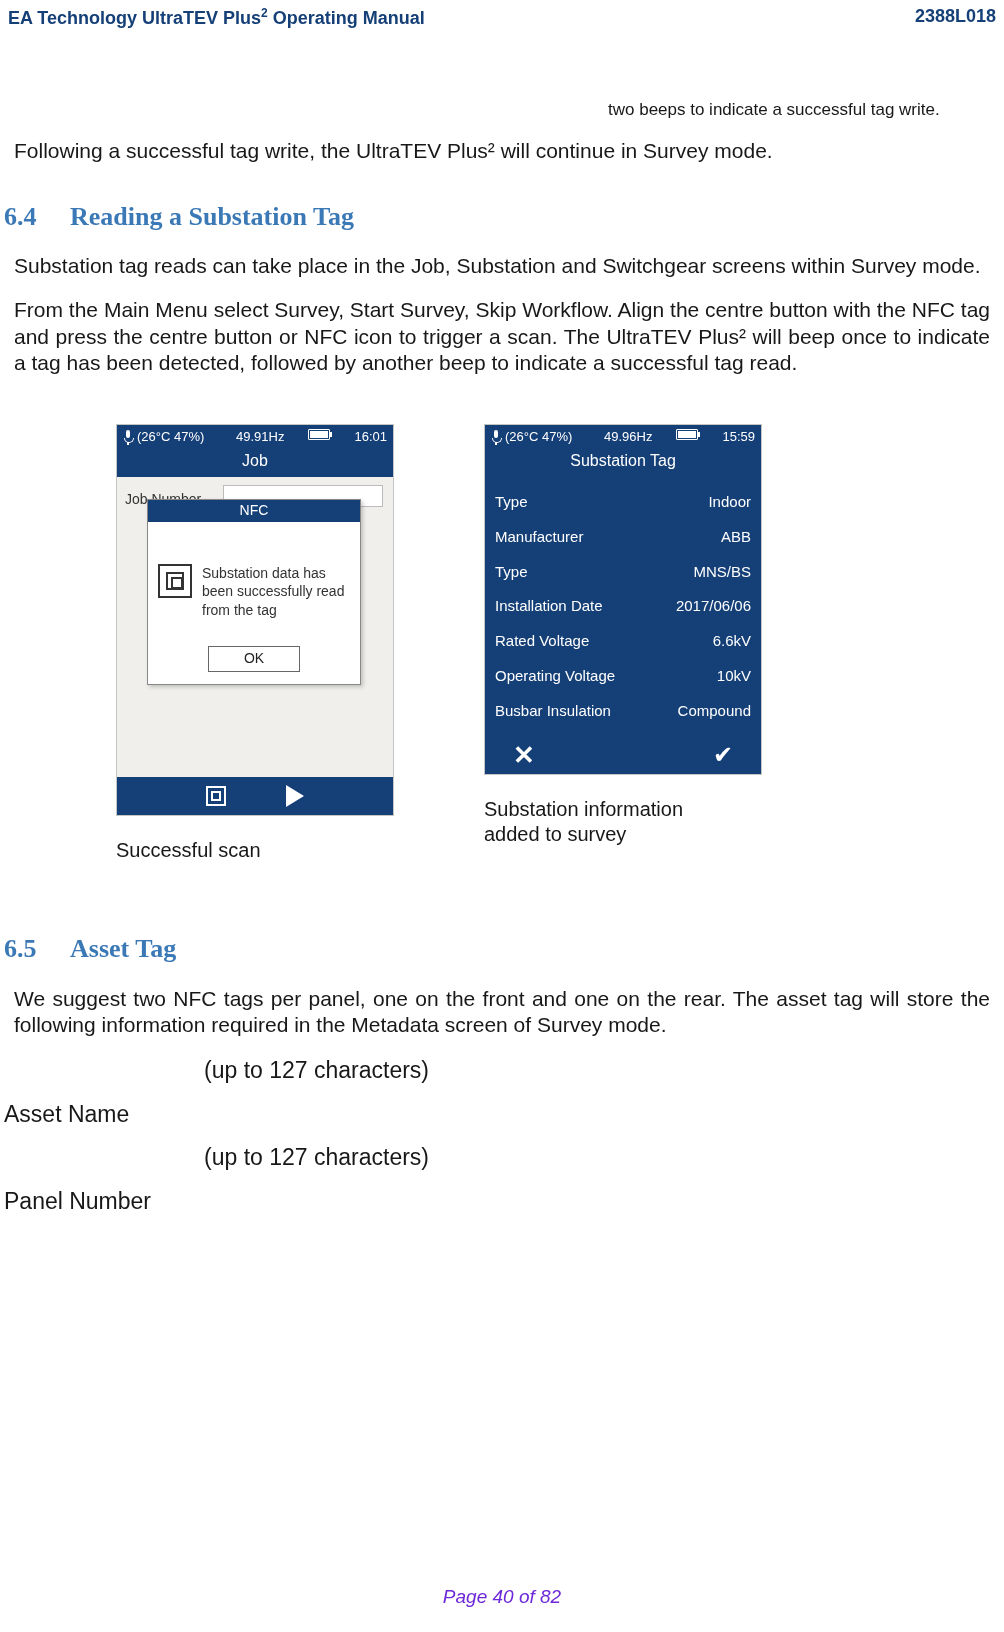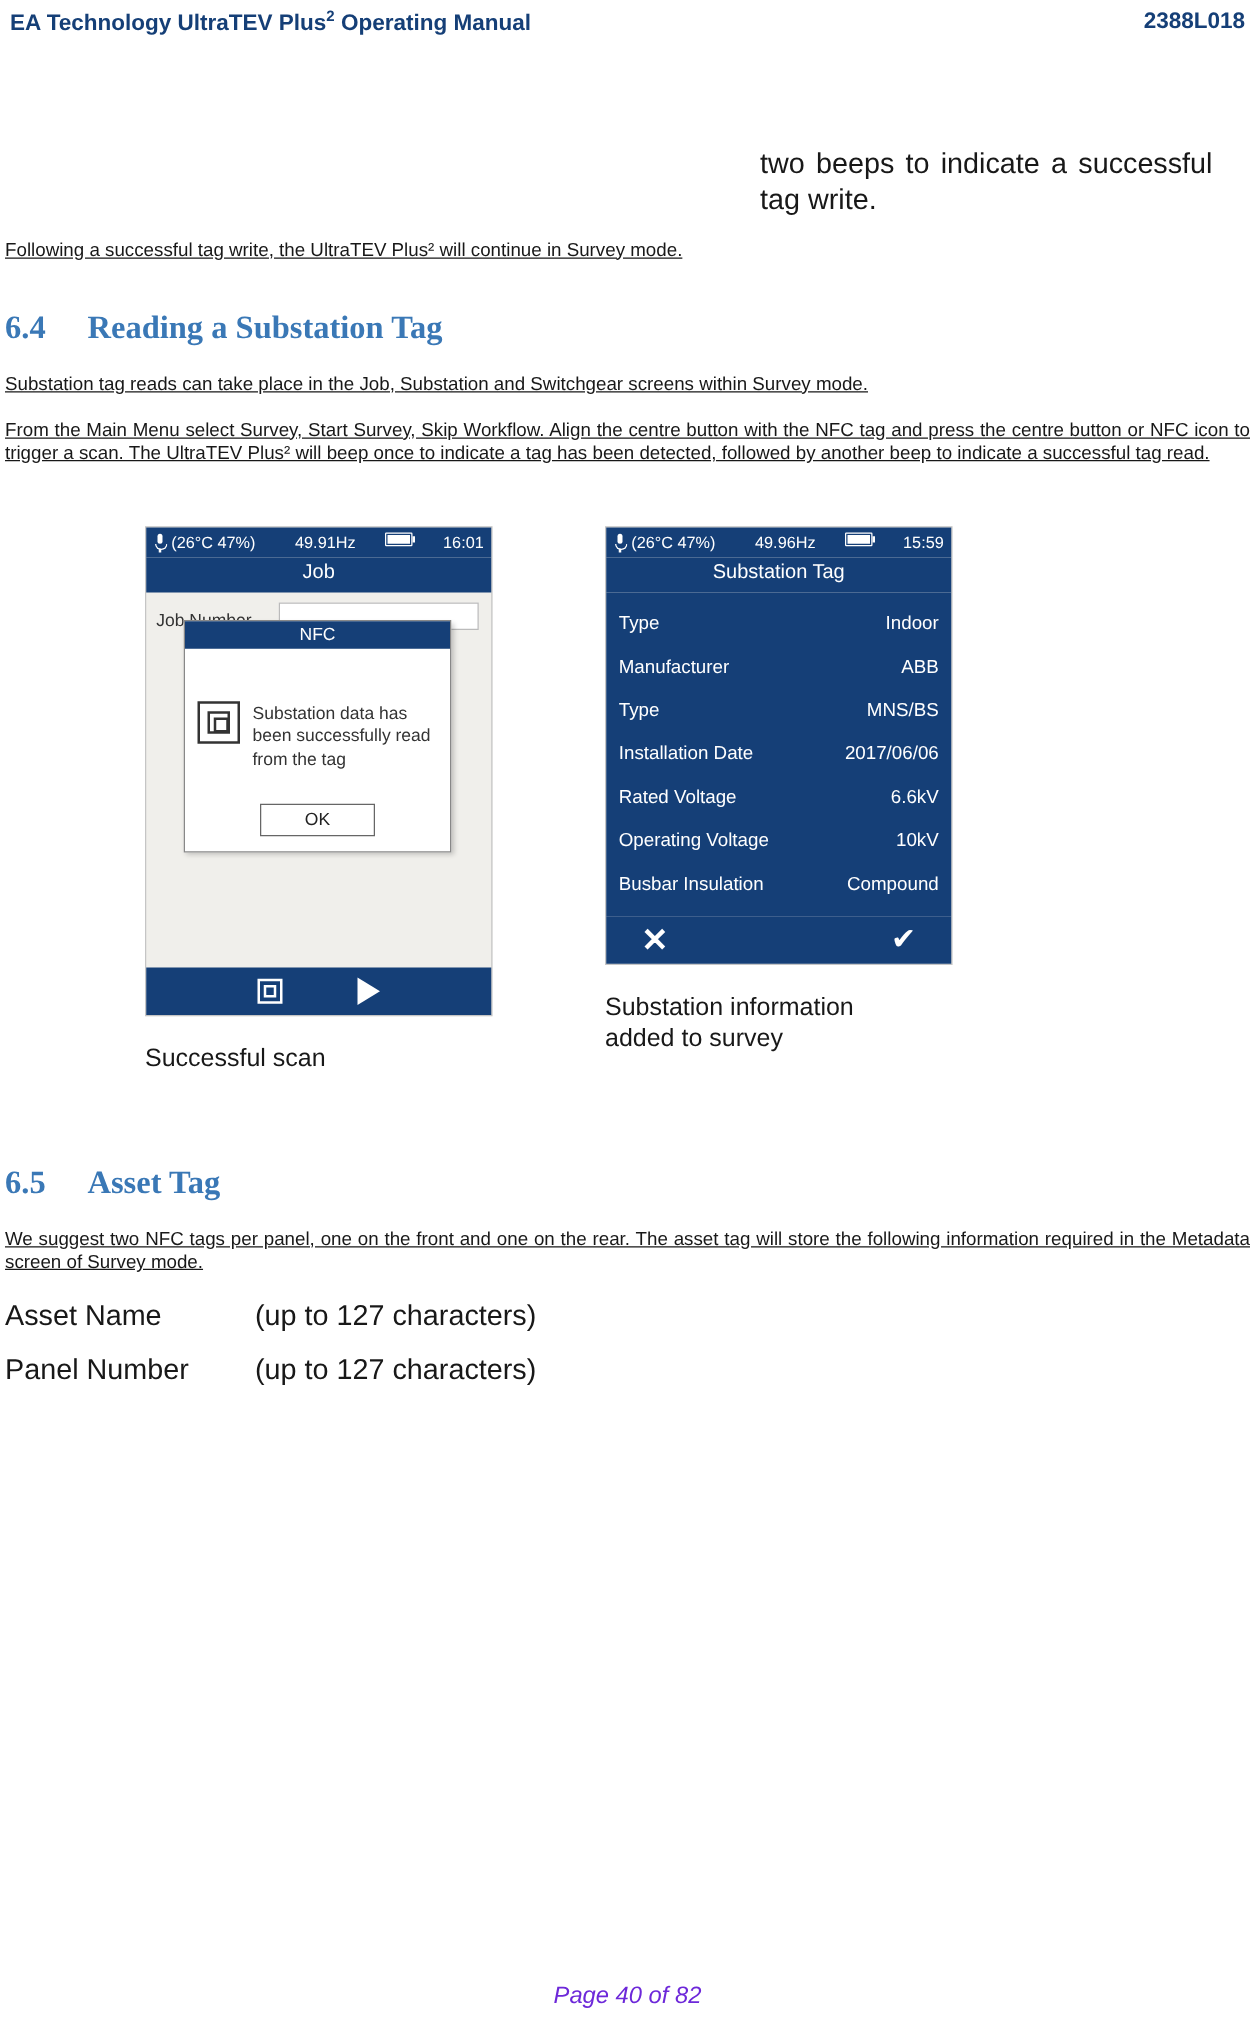--- a/index.html
+++ b/index.html
@@ -33,24 +33,23 @@
   .body {
     padding: 70px 4px 0 4px;
     font-size: 23px;
     line-height: 1.25;
   }
   .rtext {
     width: 362px;
     margin-left: 604px;
     text-align: justify;
     text-align-last: left;
-    font-size: 23px;
-    margin-top: 17px;
-  }
-  .para { margin: 18px 0; font-size: 15px; text-decoration: underline; }
+    font-size: 17px;
+  }
+  .para { margin: 18px 10px; font-size: 21px; }
   .justify { text-align: justify; text-align-last: left; }
   .h2 {
     color: #3a78b6;
     font-size: 26px;
     font-weight: bold;
     margin: 36px 0 20px 0;
     font-family: Liberation Serif, serif;
   }
   .h2 .num { display:inline-block; width: 66px; }
   .figrow {
@@ -158,21 +157,21 @@
     background:#153f77; height:38px;
     display:flex; align-items:center; justify-content:space-between; padding:0 28px;
   }
   .xicon { color:#fff; font-size:26px; font-weight:bold; line-height:1; }
   .check { color:#fff; font-size:24px; }
   .caption {
     color:#181818; font-size:20px; margin-top:22px;
   }
   .attrlist { margin-top: 14px; }
   .attrlist .arow { display:flex; margin: 14px 0; font-size:23px; }
-  .attrlist .arow .ak { width: 200px; }
+  .attrlist .arow .ak { width: 200px; margin-top: 44px; }
   .footer {
     position:absolute; bottom: 24px; left:0; width:100%;
     text-align:center; color:#6d28d9; font-size:19px;font-style:italic;
   }
   
   .device2 .content-area { background:#153f77; height:auto; }
   .device2 { color:#fff; }
 </style>
 </head>
 <body>

